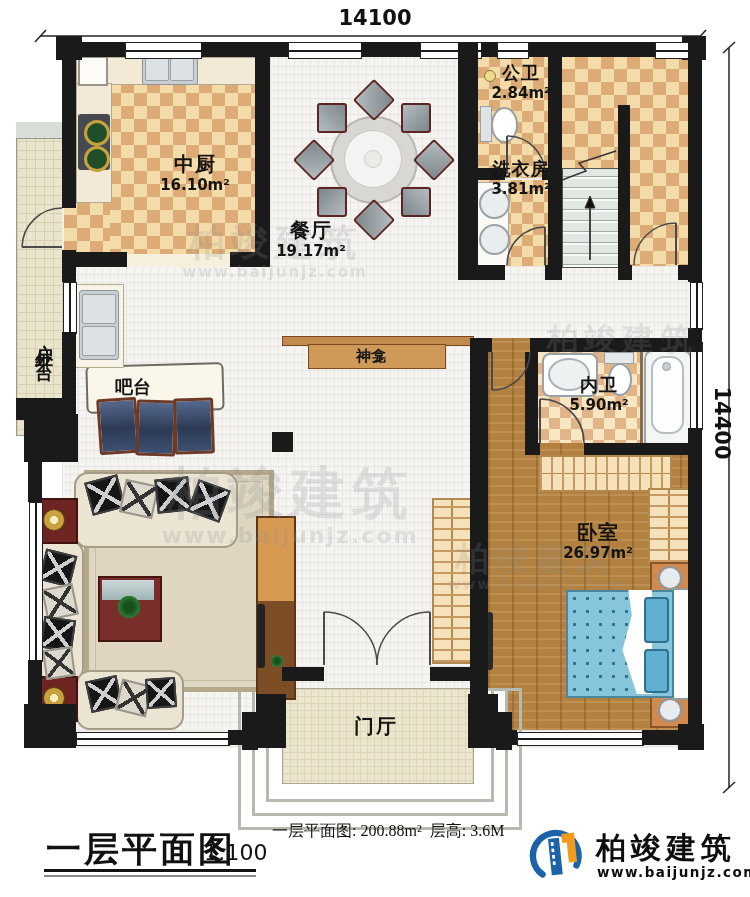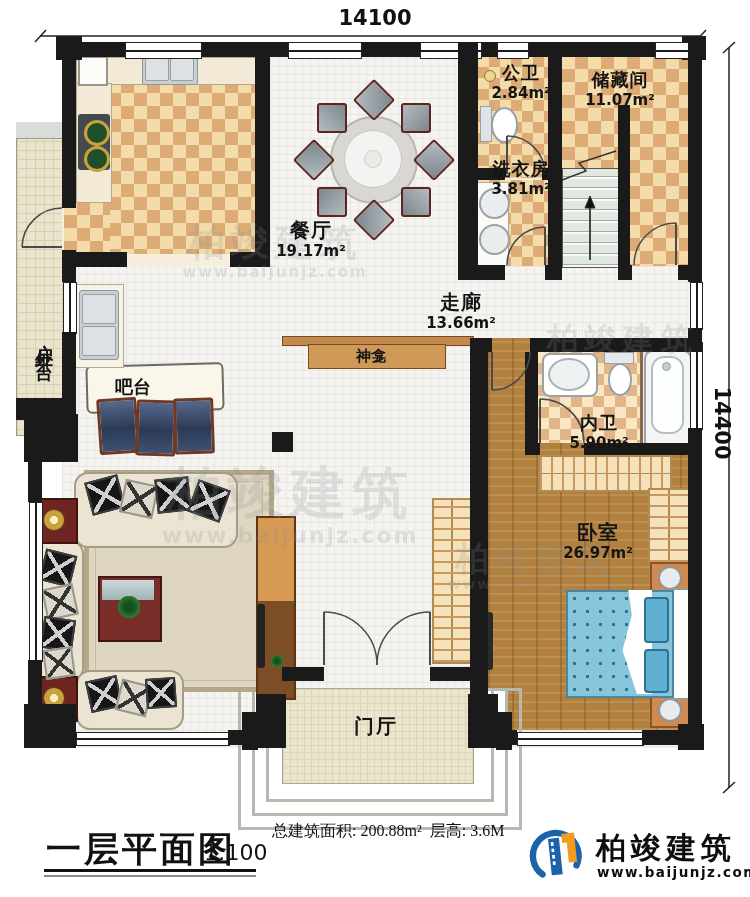--- a/index.html
+++ b/index.html
@@ -283,41 +283,37 @@
     <span class="u" style="font-size:22px;">www.baijunjz.com</span>
   </div>
   <div class="wm" style="left:420px;top:540px;width:230px;">
     <span class="t" style="font-size:34px;">柏竣建筑</span>
     <span class="u" style="font-size:14px;">www.baijunjz.com</span>
   </div>
   <div class="wm" style="left:505px;top:322px;width:235px;">
     <span class="t" style="font-size:32px;">柏竣建筑</span>
   </div>
 
+  <div class="room-label" style="left:195px;top:173px;">
+    <span class="nm">中厨</span>
+    <span class="ar">16.10m²</span>
+  </div>
   <div class="room-label" style="left:311px;top:239px;">
     <span class="nm">餐厅</span>
     <span class="ar">19.17m²</span>
   </div>
   <div class="room-label sm" style="left:521px;top:82px;">
     <span class="nm">公卫</span>
     <span class="ar">2.84m²</span>
   </div>
-  <div class="room-label sm" style="left:620px;top:89px;">
-    <span class="nm">储藏间</span>
-    <span class="ar">11.07m²</span>
-  </div>
   <div class="room-label sm" style="left:521px;top:178px;">
     <span class="nm">洗衣房</span>
     <span class="ar">3.81m²</span>
   </div>
-  <div class="room-label" style="left:461px;top:311px;">
-    <span class="nm">走廊</span>
-    <span class="ar">13.66m²</span>
-  </div>
-  <div class="room-label sm" style="left:599px;top:432px;">
+  <div class="room-label sm" style="left:599px;top:394px;">
     <span class="nm">内卫</span>
     <span class="ar">5.90m²</span>
   </div>
   <div class="room-label" style="left:598px;top:541px;">
     <span class="nm">卧室</span>
     <span class="ar">26.97m²</span>
   </div>
 
   <div class="feat-label" style="left:376px;top:726px;font-size:20px;letter-spacing:2px;">门厅</div>
   <div class="feat-label" style="left:133px;top:387px;font-size:18px;">吧台</div>
@@ -325,21 +321,21 @@
   <div class="feat-label" style="left:44px;top:342px;font-size:18px;writing-mode:vertical-rl;letter-spacing:6px;">户外平台</div>
 
   <div class="dim" style="left:320px;top:6px;width:110px;text-align:center;">14100</div>
   <div class="dim" style="left:734px;top:368px;width:110px;text-align:center;transform:rotate(90deg);transform-origin:0 0;">14400</div>
 
   <div class="f-title">一层平面图</div>
   <div class="f-scale">1:100</div>
   <div class="f-rule1"></div>
   <div class="f-rule2"></div>
   <div class="f-stats">
-    <div><span>总建筑面积: 200.88m²</span>&nbsp;&nbsp;<span>层高: 3.6M</span></div>
+    <div><span>一层平面图: 200.88m²</span>&nbsp;&nbsp;<span>层高: 3.6M</span></div>
   </div>
   <svg class="abs" style="left:528px;top:824px;" width="64" height="66" viewBox="0 0 70 70">
     <g transform="rotate(-6 35 35)">
       <path d="M14 52 A 25 25 0 1 1 52 46" fill="none" stroke="#1a63a8" stroke-width="7" stroke-linecap="round"></path>
       <rect x="24" y="14" width="12" height="40" fill="#1a63a8"></rect>
       <rect x="26.5" y="18" width="3" height="4" fill="#fff"></rect>
         <rect x="26.5" y="25" width="3" height="4" fill="#fff"></rect>
       <rect x="26.5" y="32" width="3" height="4" fill="#fff"></rect>
         <rect x="26.5" y="39" width="3" height="4" fill="#fff"></rect>
       <path d="M39 10 h14 v32 h-9 v-22 h-5 z" fill="#f29c1f"></path>

